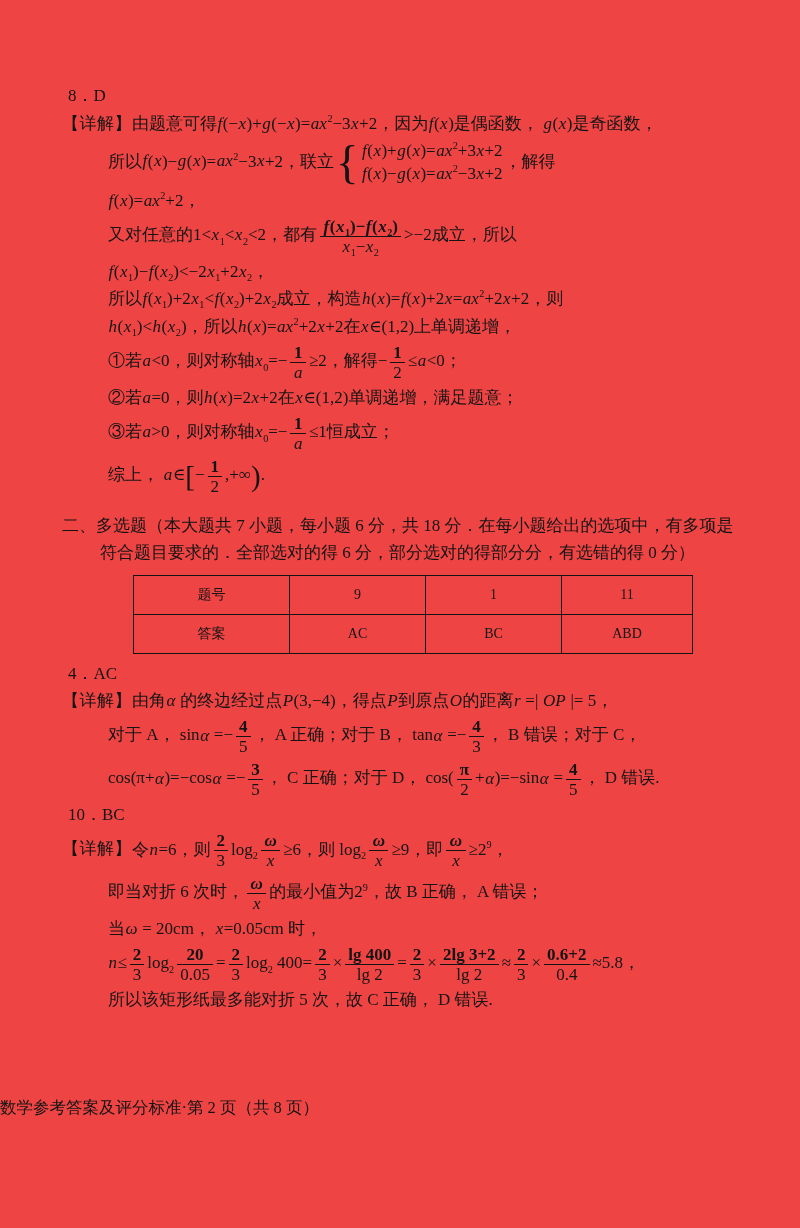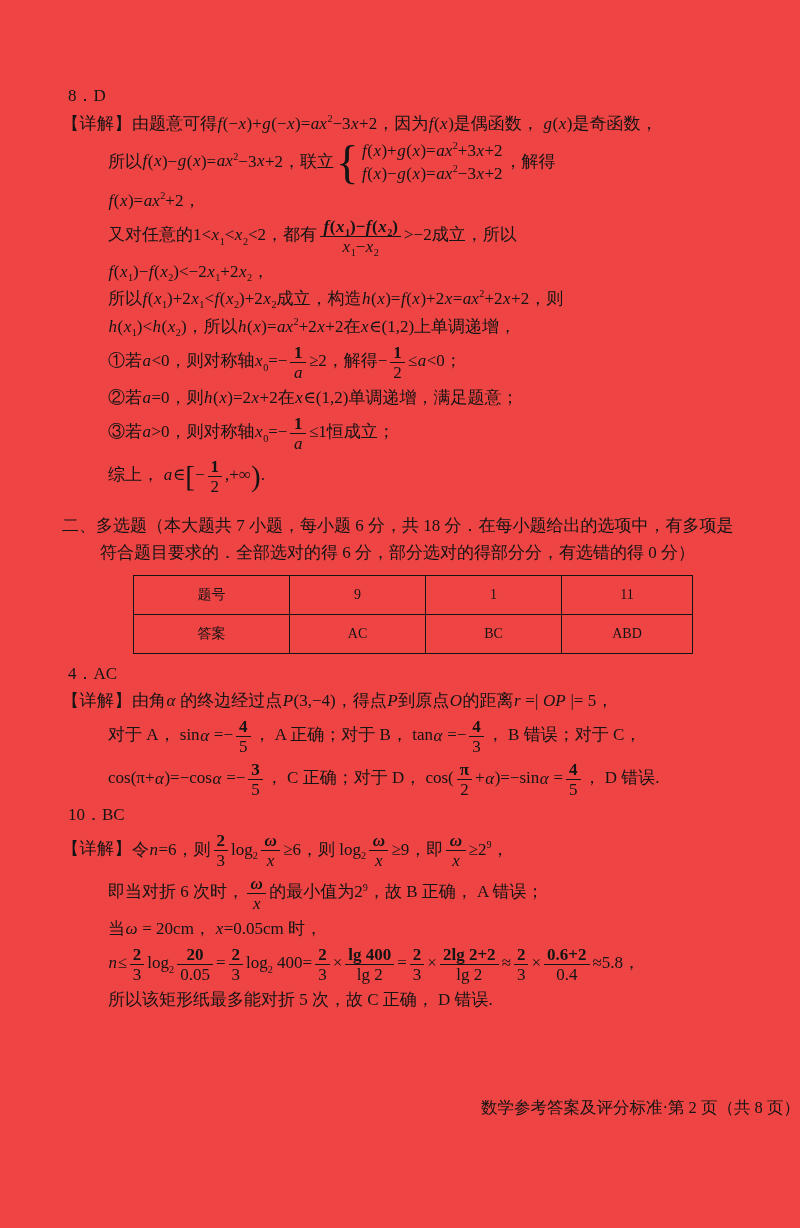--- a/index.html
+++ b/index.html
@@ -40,21 +40,21 @@
   
   table.ans{border-collapse:collapse;margin:10px 0 8px 71px;}
   table.ans td{
     border:1.6px solid #141414;text-align:center;vertical-align:middle;
     height:38px;font-size:14px;padding:0;
   }
   td.c0{width:155px;} td.c1{width:135px;} td.c2{width:135px;} td.c3{width:130px;}
   .qtop{margin-top:4px;}
   .footer{
     position:absolute;left:0;top:1096px;width:800px;
-    text-align:right;font-size:16.5px;color:#141414;
+    text-align:left;font-size:16.5px;color:#141414;
   }
 </style>
 </head>
 <body>
 
 <div class="page">
 
   <section>
     <div class="qnum">8．D</div>
     <div class="detail"><span class="tag">【详解】</span><span>由题意可得<i>f</i>(−<i>x</i>)+<i>g</i>(−<i>x</i>)=<i>ax</i><sup>2</sup>−3<i>x</i>+2，因为<i>f</i>(<i>x</i>)是偶函数， <i>g</i>(<i>x</i>)是奇函数，</span></div>
@@ -171,21 +171,21 @@
           </span>log<sub>2</sub> 400=<span class="fr">
             <b class="nu">2</b>
             <b class="de">3</b>
           </span>×<span class="fr">
             <b class="nu">lg 400</b>
             <b class="de">lg 2</b>
           </span>=<span class="fr">
             <b class="nu">2</b>
             <b class="de">3</b>
           </span>×<span class="fr">
-            <b class="nu">2lg 2+2</b>
+            <b class="nu">2lg 3+2</b>
             <b class="de">lg 2</b>
           </span>≈<span class="fr">
             <b class="nu">2</b>
             <b class="de">3</b>
           </span>×<span class="fr">
             <b class="nu">0.6+2</b>
             <b class="de">0.4</b>
           </span>≈5.8，</div>
       <div class="line">所以该矩形纸最多能对折 5 次，故 C 正确， D 错误.</div>
     </div>

